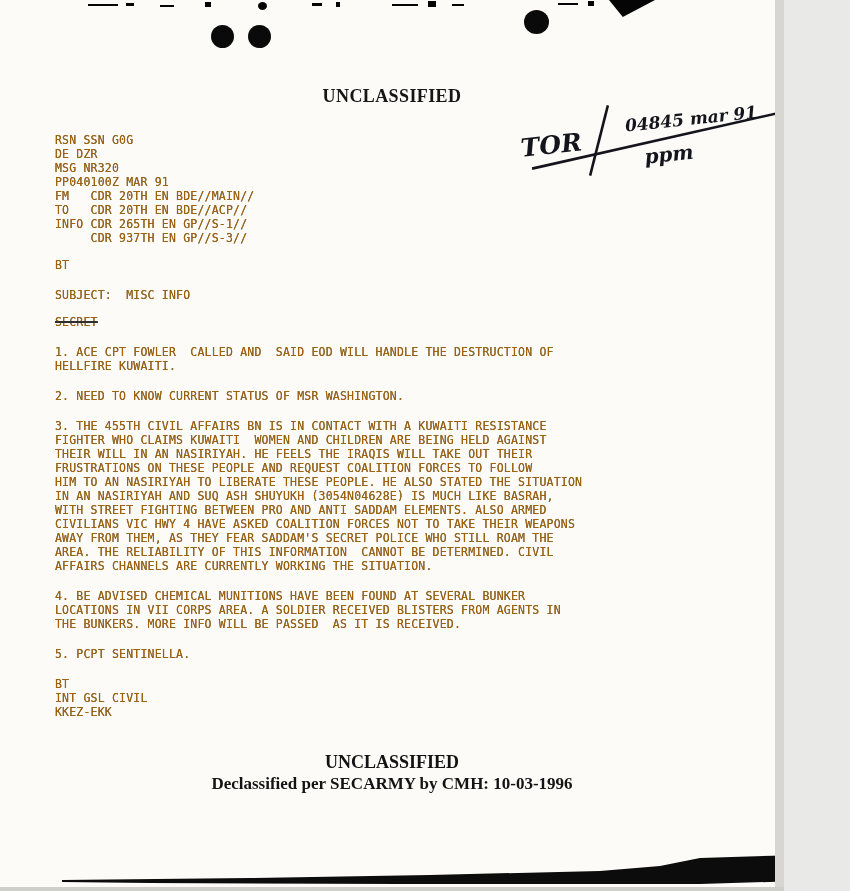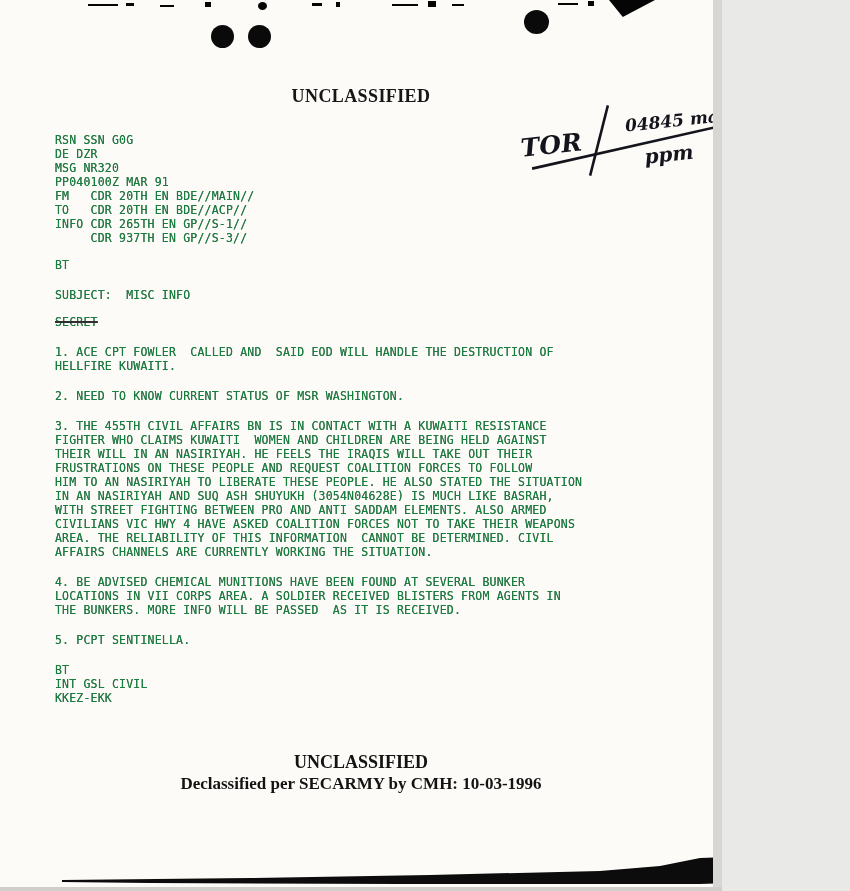--- a/index.html
+++ b/index.html
@@ -1,38 +1,38 @@
 <!DOCTYPE html>
 <html><head>
 <meta charset="utf-8">
 <style>
   * { margin:0; padding:0; box-sizing:border-box; }
   html,body { width:850px; height:891px; }
   body { background:#e9e9e7; font-family:"Liberation Serif", serif; }
-  .page { position:relative; width:722px; height:891px; background:#fcfbf8; overflow:hidden; }
+  .page { position:relative; width:784px; height:891px; background:#fcfbf8; overflow:hidden; }
 
   
   .edge-right { position:absolute; top:0; right:0; width:9px; height:100%; background:#d7d6d3; }
   .edge-bottom { position:absolute; bottom:0; left:0; width:100%; height:4px; background:#cfcecb; }
 
   
   .hole { position:absolute; background:#0a0a0a; border-radius:50%; }
   .artifact { position:absolute; background:#050505; }
   .wedge-top-right { position:absolute; left:609px; top:0; width:46px; height:17px; background:#050505;
                      clip-path:polygon(0 0, 100% 0, 30% 100%); }
 
   .top-title { position:absolute; top:86px; left:0; width:100%; text-align:center;
                font-weight:bold; font-size:18px; letter-spacing:0.4px; color:#161616; }
 
   
   .handwriting { position:absolute; left:515px; top:96px; transform:rotate(-6deg); }
   .handwriting text { font-family:"DejaVu Serif", serif; font-style:italic; font-weight:bold; fill:#14141c; }
 
   
-  .msg { position:absolute; left:55px; top:133px; color:#15803d; }
+  .msg { position:absolute; left:55px; top:133px; color:#a16207; }
   .ln { white-space:pre; font-family:"DejaVu Sans Mono", monospace; font-size:11.5px;
         line-height:14px; letter-spacing:0.2px; text-shadow:0 0 0.5px #6a6a6a; }
   .gap-sm { margin-top:13px; }
   .para { margin-top:16px; }
   .strike { text-decoration:line-through; text-decoration-thickness:1.6px; text-decoration-color:#2f2f2f; }
 
   .bottom-class { position:absolute; top:752px; left:0; width:100%; text-align:center;
                   font-weight:bold; font-size:18px; color:#131313; }
   .declass-line { position:absolute; top:774px; left:0; width:100%; text-align:center;
                   font-weight:bold; font-size:17px; color:#131313; }
@@ -97,20 +97,21 @@
 
     <div class="para">
       <div class="ln">3. THE 455TH CIVIL AFFAIRS BN IS IN CONTACT WITH A KUWAITI RESISTANCE</div>
       <div class="ln">FIGHTER WHO CLAIMS KUWAITI  WOMEN AND CHILDREN ARE BEING HELD AGAINST</div>
       <div class="ln">THEIR WILL IN AN NASIRIYAH. HE FEELS THE IRAQIS WILL TAKE OUT THEIR</div>
       <div class="ln">FRUSTRATIONS ON THESE PEOPLE AND REQUEST COALITION FORCES TO FOLLOW</div>
       <div class="ln">HIM TO AN NASIRIYAH TO LIBERATE THESE PEOPLE. HE ALSO STATED THE SITUATION</div>
       <div class="ln">IN AN NASIRIYAH AND SUQ ASH SHUYUKH (3054N04628E) IS MUCH LIKE BASRAH,</div>
       <div class="ln">WITH STREET FIGHTING BETWEEN PRO AND ANTI SADDAM ELEMENTS. ALSO ARMED</div>
       <div class="ln">CIVILIANS VIC HWY 4 HAVE ASKED COALITION FORCES NOT TO TAKE THEIR WEAPONS</div>
+      <div class="ln">AWAY FROM THEM, AS THEY FEAR SADDAM'S SECRET POLICE WHO STILL ROAM THE</div>
       <div class="ln">AREA. THE RELIABILITY OF THIS INFORMATION  CANNOT BE DETERMINED. CIVIL</div>
       <div class="ln">AFFAIRS CHANNELS ARE CURRENTLY WORKING THE SITUATION.</div>
     </div>
 
     <div class="para">
       <div class="ln">4. BE ADVISED CHEMICAL MUNITIONS HAVE BEEN FOUND AT SEVERAL BUNKER</div>
       <div class="ln">LOCATIONS IN VII CORPS AREA. A SOLDIER RECEIVED BLISTERS FROM AGENTS IN</div>
       <div class="ln">THE BUNKERS. MORE INFO WILL BE PASSED  AS IT IS RECEIVED.</div>
     </div>
 

